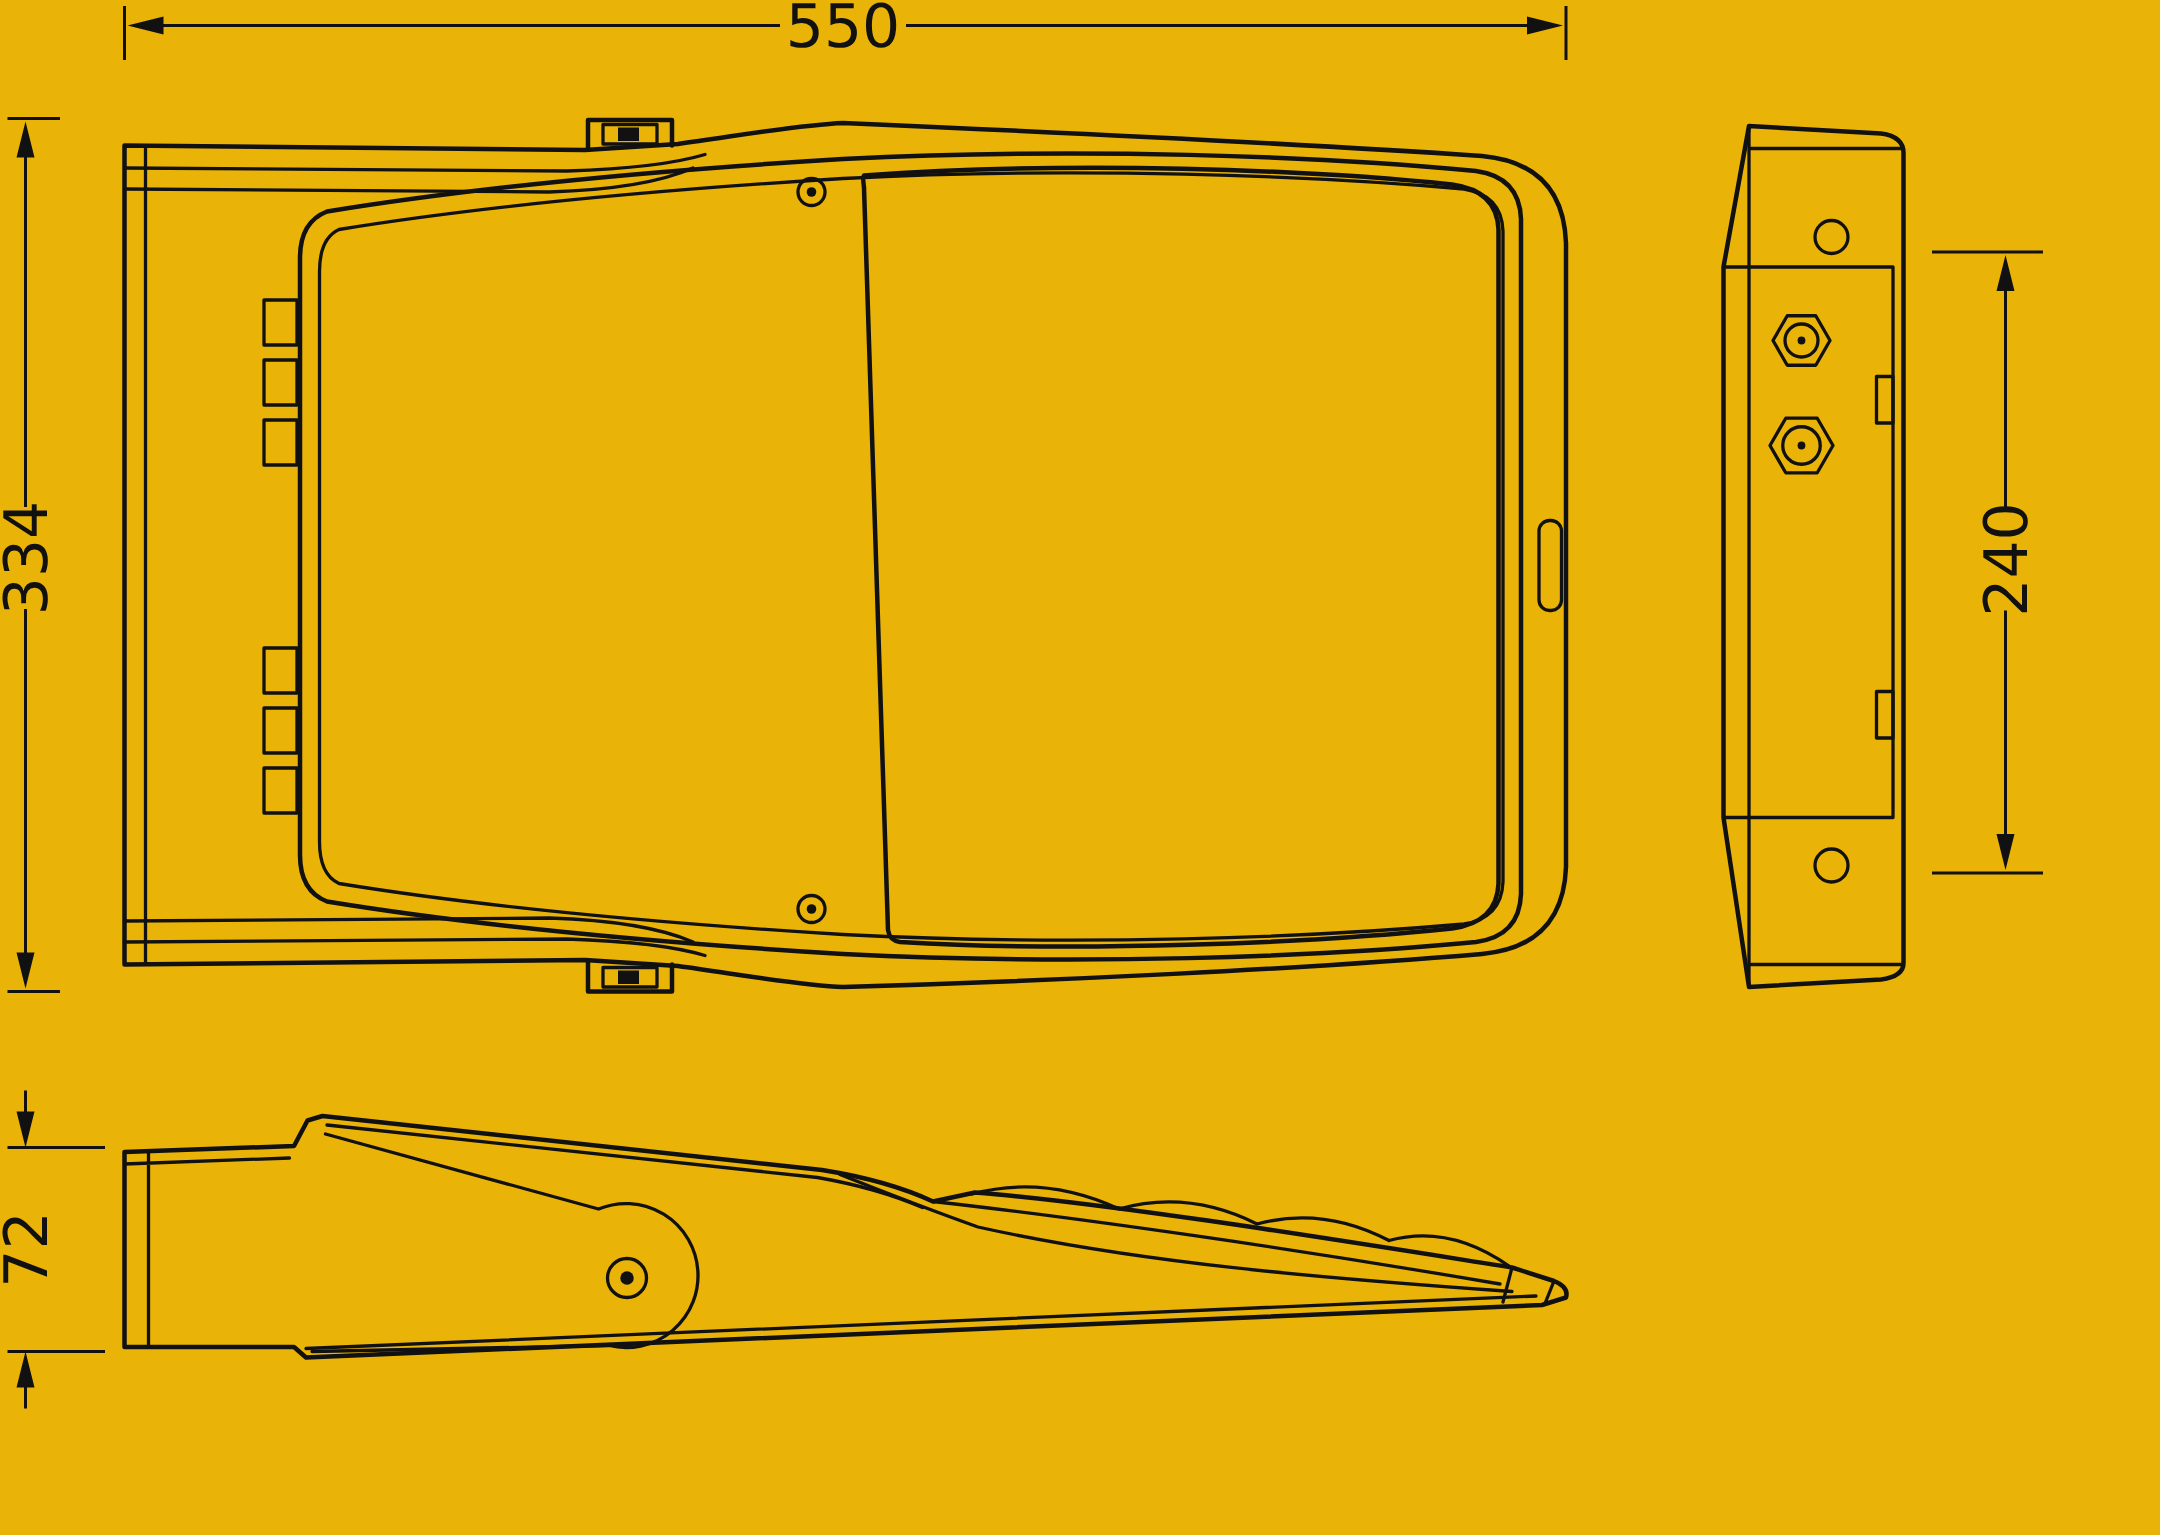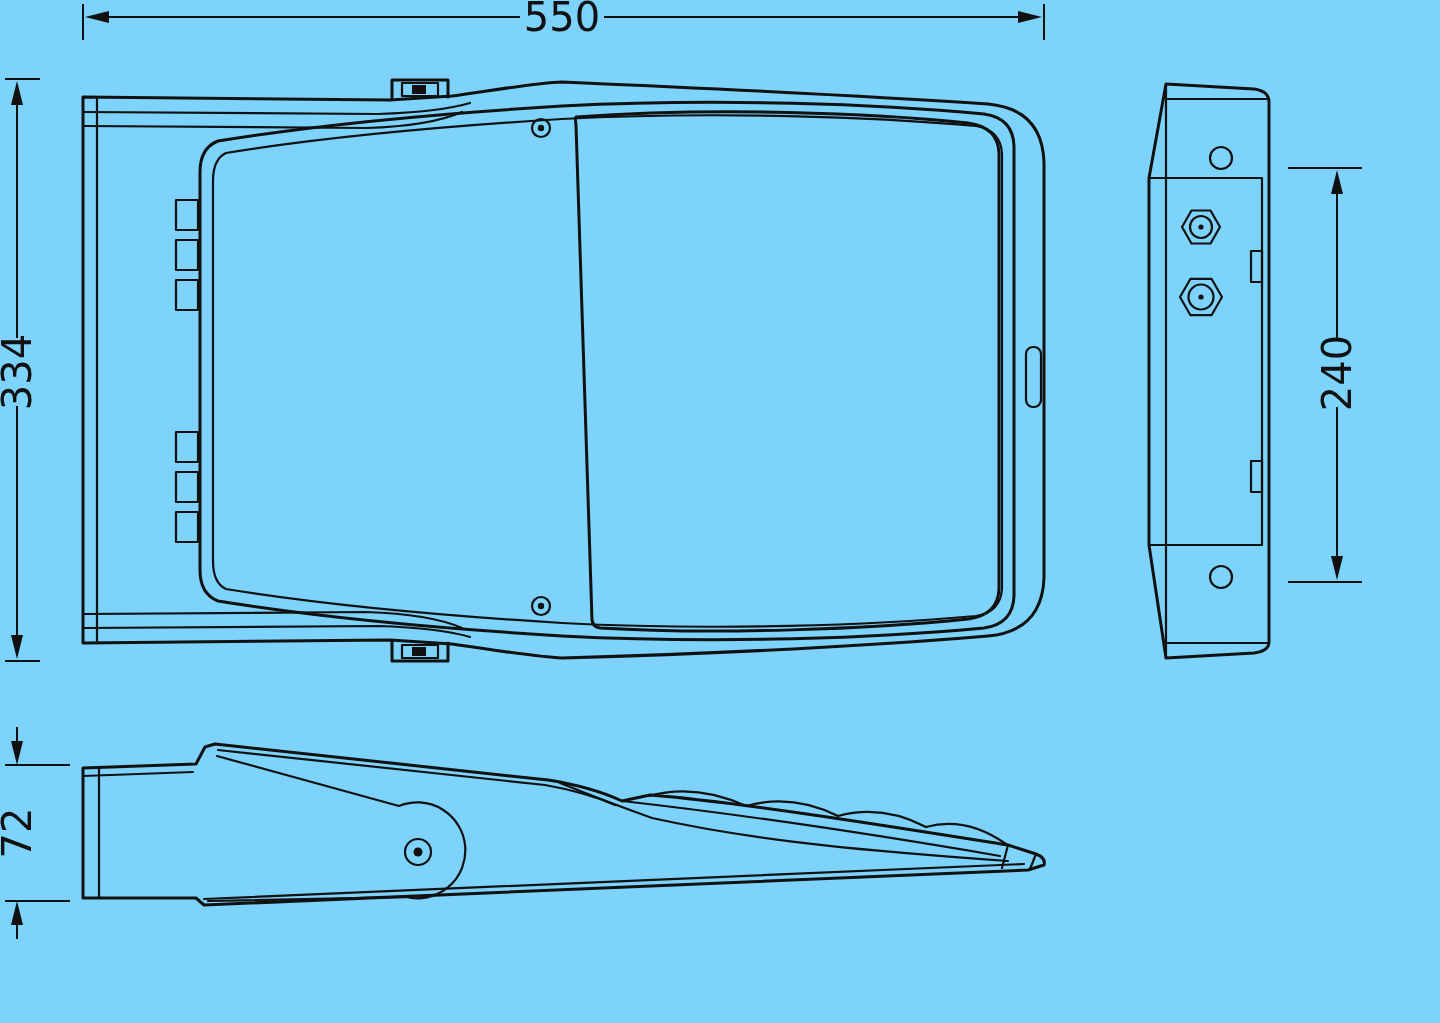--- a/index.html
+++ b/index.html
@@ -1,16 +1,16 @@
 <!DOCTYPE html>
 <html><head>
 <meta charset="utf-8">
 <style>
   html,body{margin:0;padding:0;background:#ffffff;}
-  .stage{position:relative;width:1440px;height:1023px;background:#7dd3fc;overflow:hidden;
+  .stage{position:relative;width:1440px;height:1023px;background:#eab308;overflow:hidden;
          font-family:"DejaVu Sans", sans-serif;}
   svg{display:block;}
   .part{fill:none;stroke:#111111;stroke-width:3;stroke-linejoin:round;stroke-linecap:round;}
   .part-thin{fill:none;stroke:#111111;stroke-width:2.2;stroke-linejoin:round;stroke-linecap:round;}
   .fillblack{fill:#111111;stroke:none;}
   .dim{fill:none;stroke:#111111;stroke-width:2;stroke-linecap:butt;}
   .dim-arrow{fill:#111111;stroke:none;}
   .dim-text{fill:#111111;font-size:40px;font-family:"DejaVu Sans", sans-serif;}
 </style>
 </head>

